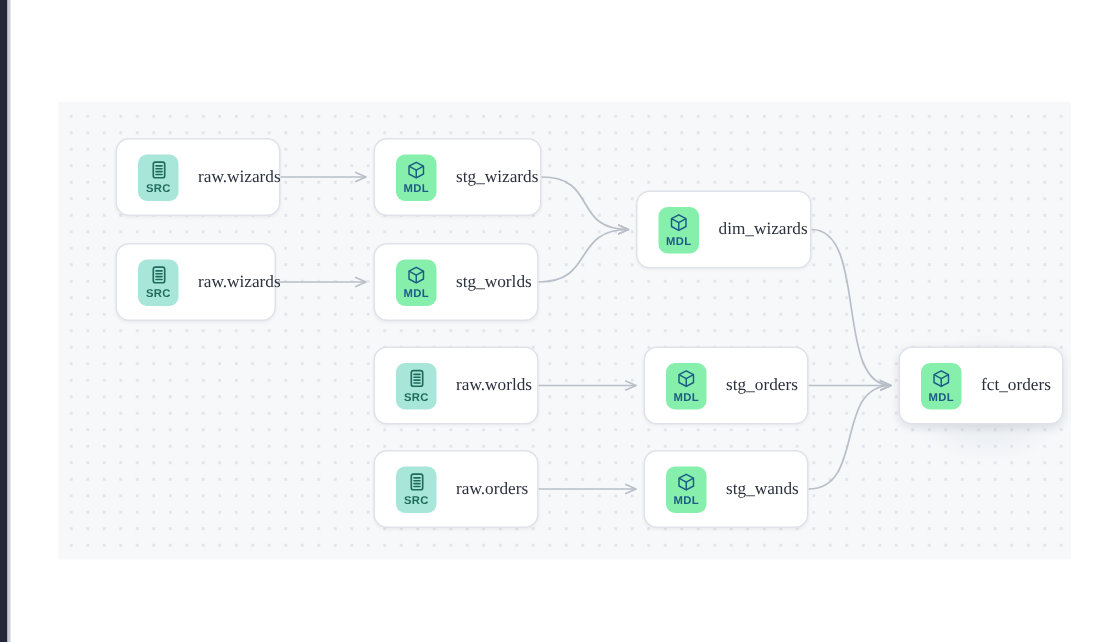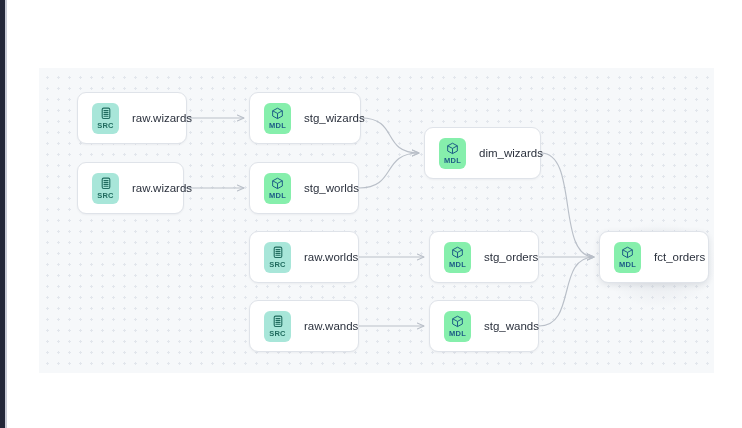--- a/index.html
+++ b/index.html
@@ -104,21 +104,21 @@
     font-family: "Liberation Sans", sans-serif;
   }
   .badge.src .code { color: #1f6b5e; }
   .badge.mdl .code { color: #1d5c86; }
 
   .node-label {
     margin-left: 13px;
     font-size: 11.5px;
     color: #2b313d;
     white-space: nowrap;
-    font-family: Liberation Sans, sans-serif;
+    font-family: Liberation Serif, serif;
   }
 </style>
 </head>
 <body>
 
 <div id="left-rail"></div>
 <div id="left-rail-inner"></div>
 
 <div id="canvas">
   <div class="halo" style="left:540px; top:137px; width:160px; height:120px;"></div>
@@ -181,21 +181,21 @@
       <div class="badge src">
         <svg width="12" height="13" viewBox="0 0 12 13" fill="none" aria-hidden="true">
           <rect x="2.2" y="1.1" width="7.6" height="10.4" rx="1.4" stroke="#1f6b5e" stroke-width="1.1"></rect>
           <line x1="4.0" y1="3.6" x2="8.0" y2="3.6" stroke="#1f6b5e" stroke-width="1.1" stroke-linecap="round"></line>
           <line x1="4.0" y1="5.5" x2="8.0" y2="5.5" stroke="#1f6b5e" stroke-width="1.1" stroke-linecap="round"></line>
           <line x1="4.0" y1="7.4" x2="8.0" y2="7.4" stroke="#1f6b5e" stroke-width="1.1" stroke-linecap="round"></line>
           <line x1="4.0" y1="9.3" x2="8.0" y2="9.3" stroke="#1f6b5e" stroke-width="1.1" stroke-linecap="round"></line>
         </svg>
         <span class="code">SRC</span>
       </div>
-      <span class="node-label">raw.wands</span>
+      <span class="node-label">raw.orders</span>
     </div>
     <div class="node" style="left: 210px; top: 24px; width: 112px; height: 52px;">
       <div class="badge mdl">
         <svg width="13" height="13" viewBox="0 0 14 14" fill="none" aria-hidden="true">
           <path d="M7 1.3 L12.2 4.1 L12.2 9.7 L7 12.5 L1.8 9.7 L1.8 4.1 Z" stroke="#1d5c86" stroke-width="1.05" stroke-linejoin="round"></path>
           <path d="M1.8 4.1 L7 6.9 L12.2 4.1" stroke="#1d5c86" stroke-width="1.05" stroke-linejoin="round"></path>
           <path d="M7 6.9 L7 12.5" stroke="#1d5c86" stroke-width="1.05"></path>
         </svg>
         <span class="code">MDL</span>
       </div>

